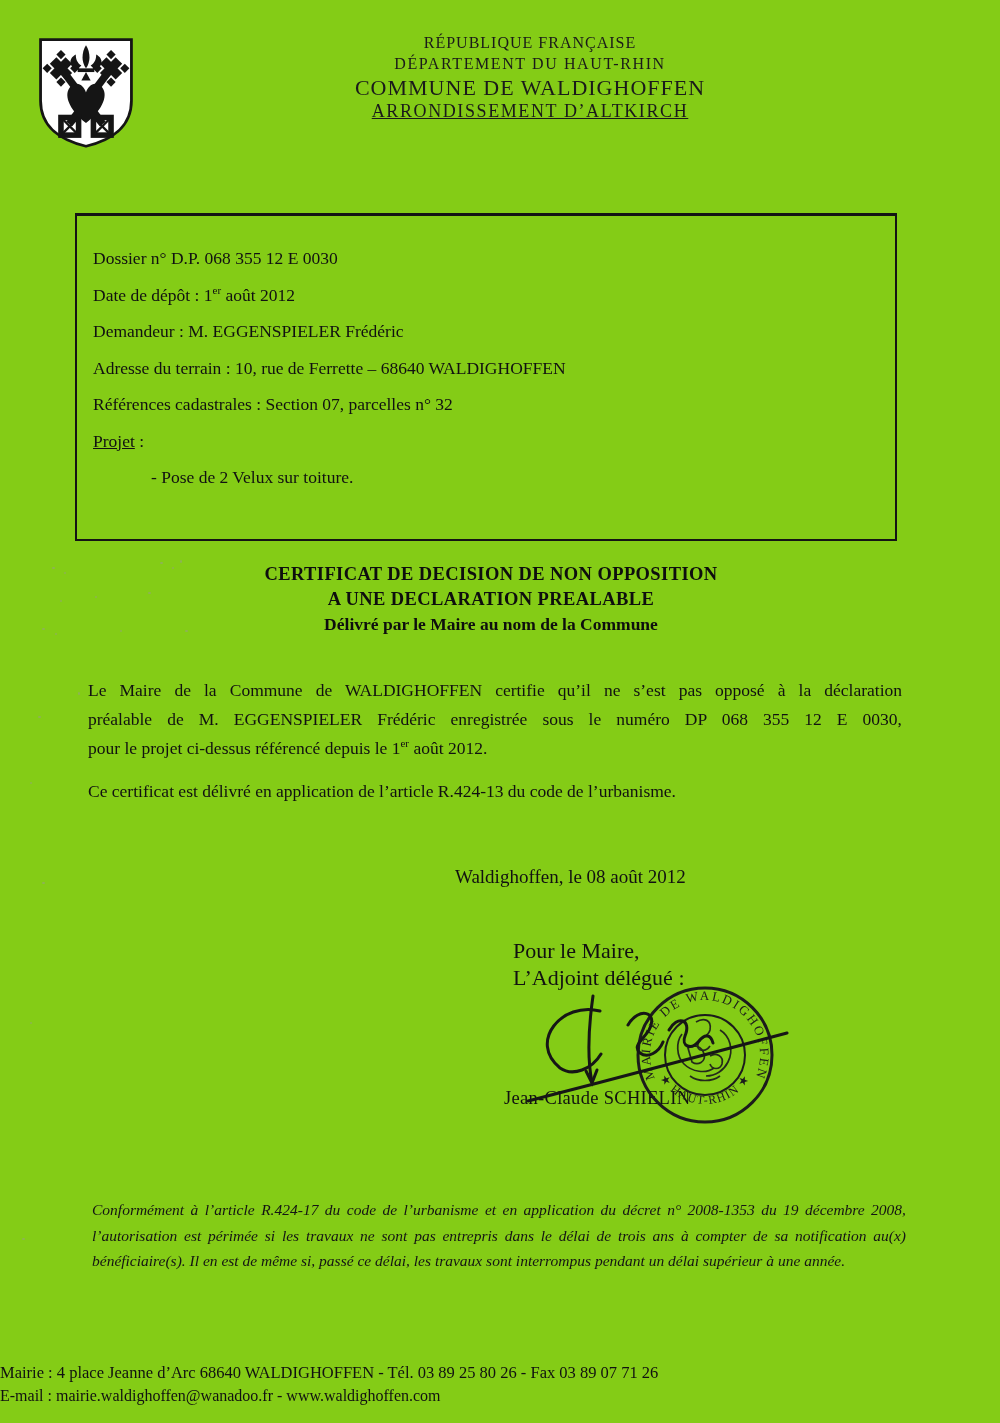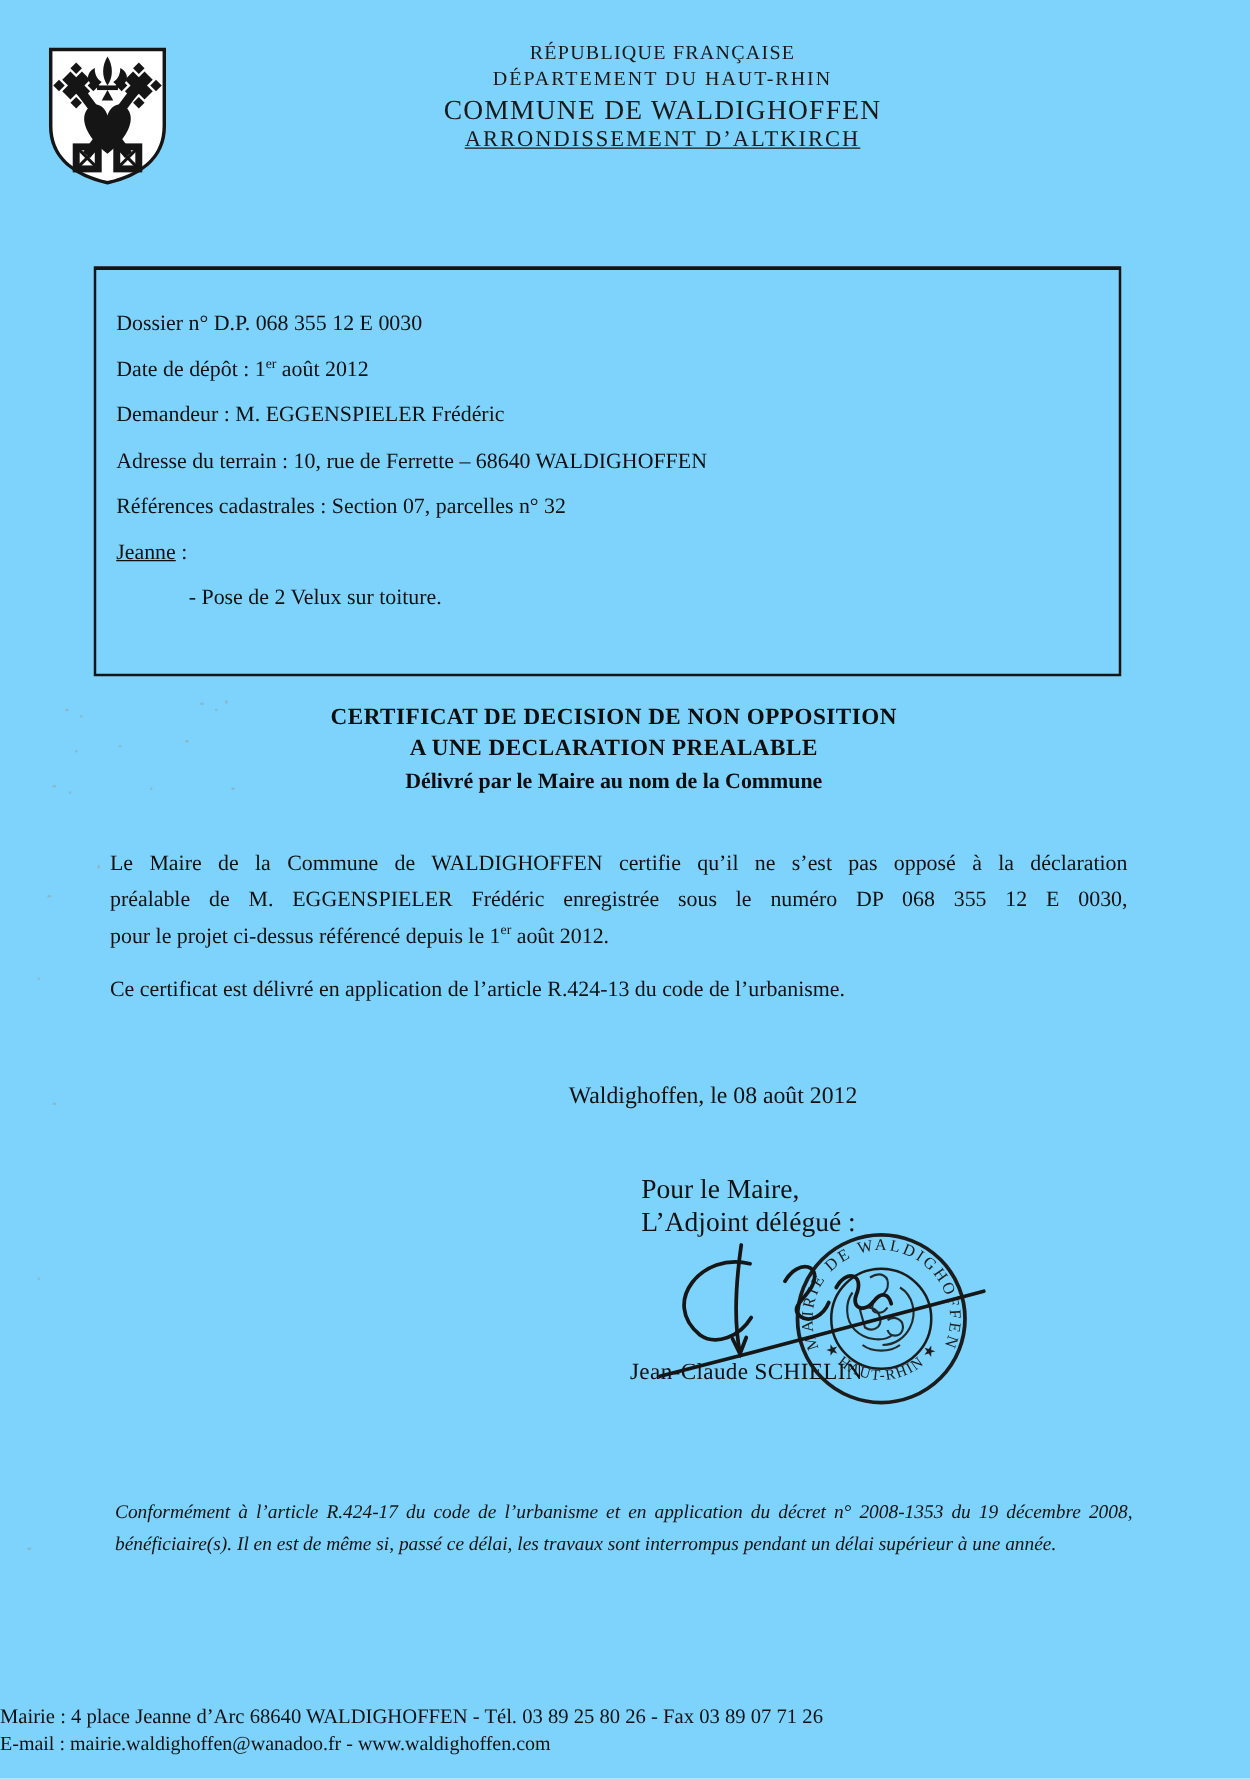--- a/index.html
+++ b/index.html
@@ -4,21 +4,21 @@
 <style>
   * { margin: 0; padding: 0; box-sizing: border-box; }
   html, body { background: #ffffff; }
   body {
     width: 1000px; height: 1423px;
     font-family: "Liberation Serif", serif;
     color: #111;
     position: relative;
     overflow: hidden;
   }
-  .page { position: absolute; inset: 0; background: #7dd3fc; }
+  .page { position: absolute; inset: 0; background: #84cc16; }
 
   
   .crest { position: absolute; left: 35px; top: 33px; width: 102px; height: 118px; }
   .header-block {
     position: absolute; left: 130px; top: 33px; width: 800px;
     text-align: center; color: #1a1a1a;
   }
   .hdr-l1 { font-size: 16px; letter-spacing: 1px; line-height: 20px; }
   .hdr-l2 { font-size: 16px; letter-spacing: 1.6px; line-height: 21px; }
   .hdr-l3 { font-size: 22px; letter-spacing: 1px; line-height: 27px; }
@@ -128,21 +128,21 @@
 
   <div class="dossier-box">
     <div class="box-line">Dossier n° D.P. 068 355 12 E 0030</div>
     <div class="box-line">
       <span>Date de dépôt : 1</span><sup>er</sup><span> août 2012</span>
     </div>
     <div class="box-line">Demandeur : M. EGGENSPIELER Frédéric</div>
     <div class="box-line">Adresse du terrain : 10, rue de Ferrette – 68640 WALDIGHOFFEN</div>
     <div class="box-line">Références cadastrales : Section 07, parcelles n° 32</div>
     <div class="box-line">
-      <span class="u">Jeanne</span><span> :</span>
+      <span class="u">Projet</span><span> :</span>
     </div>
     <div class="box-line box-indent">- Pose de 2 Velux sur toiture.</div>
   </div>
 
   <div class="title-block">
     <div class="title-l1">CERTIFICAT DE DECISION DE NON OPPOSITION</div>
     <div class="title-l2">A UNE DECLARATION PREALABLE</div>
     <div class="title-l3">Délivré par le Maire au nom de la Commune</div>
   </div>
 
@@ -197,20 +197,21 @@
       <path d="M86,99 L92,111 L97,98"></path>
       <path d="M100,39 C62,29 28,70 60,96 C73,105 92,97 101,82"></path>
       <path d="M128,53 C139,34 159,40 149,58 C143,68 132,74 140,81 C148,87 159,80 163,70"></path>
       <path d="M169,58 C177,43 192,47 185,64 C181,74 191,79 199,69 C205,61 211,63 213,71"></path>
       <path d="M28,129 C118,106 220,79 287,61"></path>
     </g>
   </svg>
 
   <div class="legal">
     <div class="jline">Conformément à l’article R.424-17 du code de l’urbanisme et en application du décret n° 2008-1353 du 19 décembre 2008,</div>
+    <div class="jline">l’autorisation est périmée si les travaux ne sont pas entrepris dans le délai de trois ans à compter de sa notification au(x)</div>
     <div class="lline">bénéficiaire(s). Il en est de même si, passé ce délai, les travaux sont interrompus pendant un délai supérieur à une année.</div>
   </div>
 
   <div class="footer">
     <div class="f1">Mairie : 4 place Jeanne d’Arc 68640 WALDIGHOFFEN - Tél. 03 89 25 80 26 - Fax 03 89 07 71 26</div>
     <div class="f2">E-mail : mairie.waldighoffen@wanadoo.fr - www.waldighoffen.com</div>
   </div>
 
   <div class="speck" style="left:52px;top:567px;width:3px;height:2px"></div>
   <div class="speck" style="left:64px;top:572px;width:2px;height:2px"></div>

